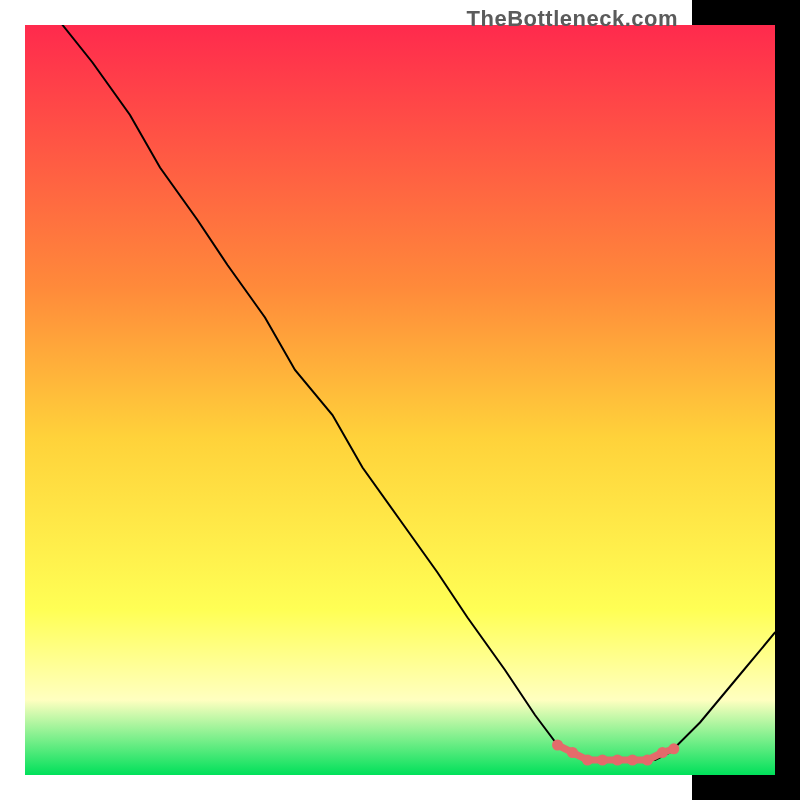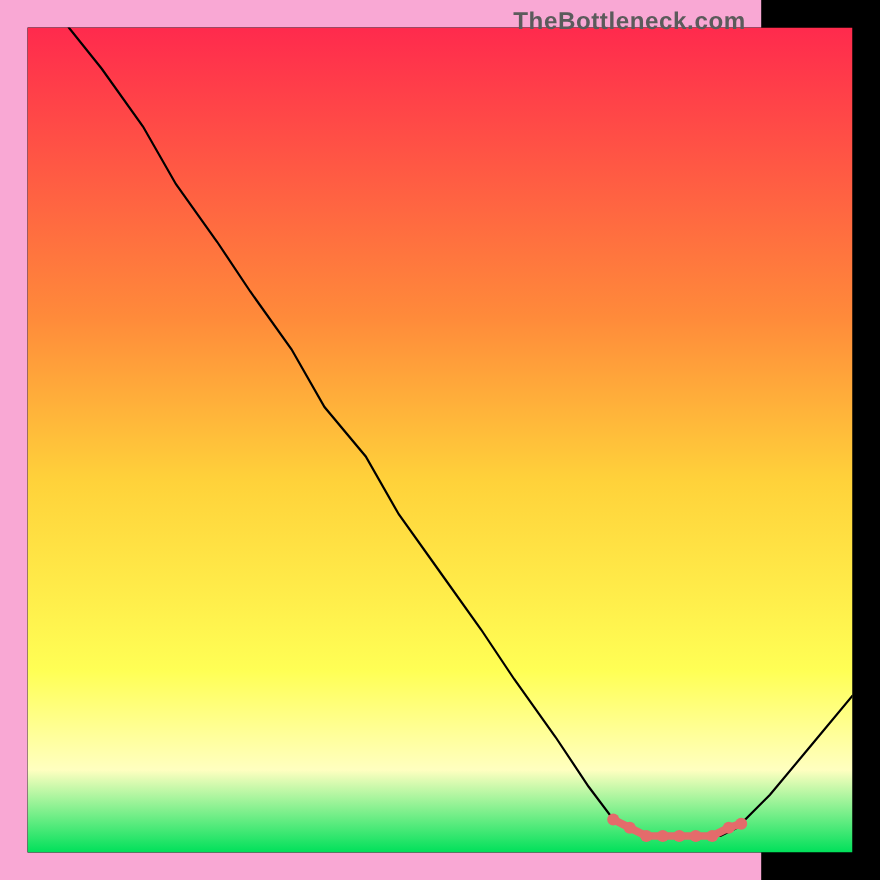--- a/index.html
+++ b/index.html
@@ -8,21 +8,21 @@
     width: 800px;
     height: 800px;
     background: #000;
     overflow: hidden;
     font-family: Arial, Helvetica, sans-serif;
   }
   .stage {
     position: relative;
     width: 692px;
     height: 800px;
-    background: #f9a8d4;
+    background: #ffffff;
   }
   .watermark {
     position: absolute;
     top: 6px;
     right: 14px;
     color: #5b5b5b;
     font-size: 22px;
     font-weight: 600;
     letter-spacing: 0.5px;
     z-index: 10;

